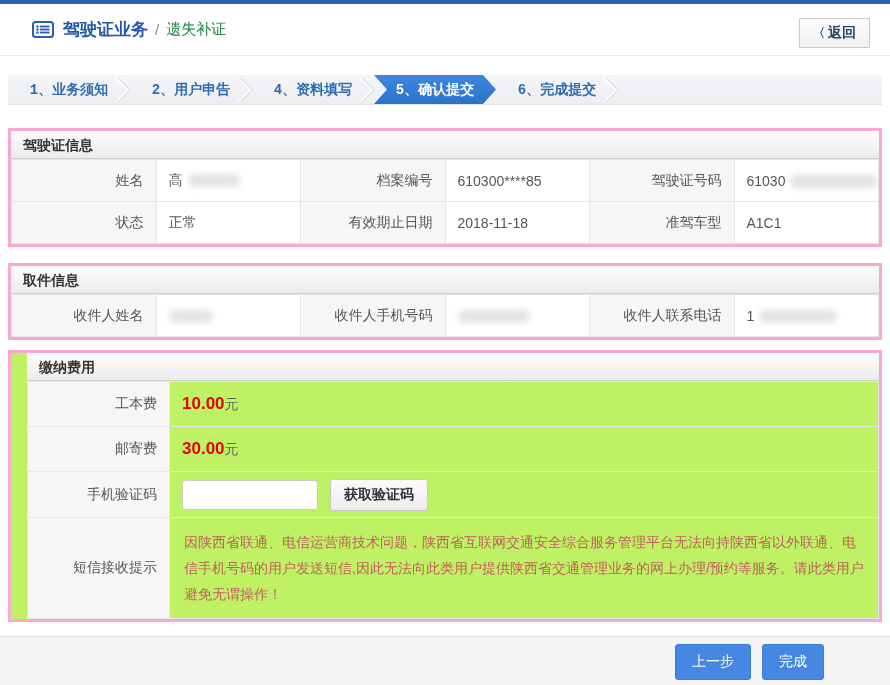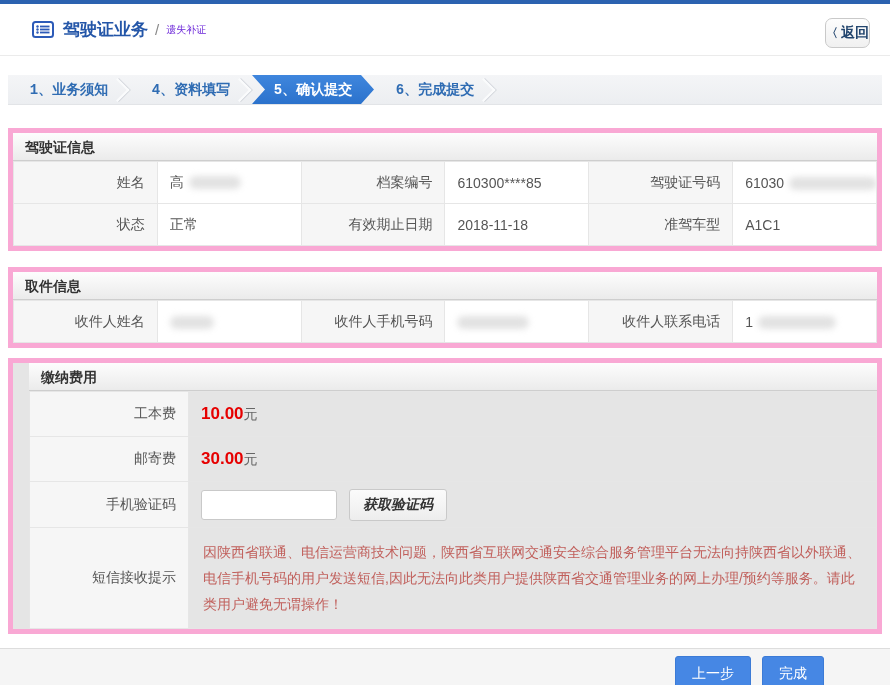--- a/index.html
+++ b/index.html
@@ -13,26 +13,26 @@
 
   
   .page-header {
     position:relative; height:52px; padding:0 20px 0 32px;
     display:flex; align-items:center; border-bottom:1px solid #ebebeb;
     background:#fff;
   }
   .hdr-icon { width:22px; height:17px; margin-right:9px; flex:0 0 auto; }
   .hdr-title { color:#2456a8; font-size:17px; font-weight:bold;text-align:center; }
   .hdr-sep { color:#888; font-size:15px; margin:0 7px; }
-  .hdr-sub { color:#6d28d9; font-size:10px; }
+  .hdr-sub { color:#15803d; font-size:15px; }
   .back-btn {
     position:absolute; right:20px; top:14px;
-    padding:5px 0; font-size:14px; font-weight:bold; color:#22456e;
+    padding:5px 13px; font-size:14px; font-weight:bold; color:#22456e;
     background:linear-gradient(#fdfdfd,#f0f0f0);
-    border:1px solid #c9c9c9; border-radius:7px; cursor:pointer;
+    border:1px solid #c9c9c9; border-radius:1px; cursor:pointer;
   }
   .back-btn .chev { font-size:12px; margin-right:3px; }
 
   
   .steps {
     display:flex; margin:19px 8px 0 8px; height:30px;
     background:linear-gradient(#f4f5f7,#eceef1);
     border-bottom:1px solid #e2e4e7;
     font-family:Liberation Mono, monospace;
   }
@@ -45,21 +45,21 @@
     border-top:2px solid #fafbfc; border-right:2px solid #fafbfc;
     transform:translateY(-50%) rotate(45deg);
     box-shadow:1px -1px 0 rgba(190,195,202,.55);
   }
   .step.active {
     background:linear-gradient(#3f86dd,#2b72cc); color:#fff;
     clip-path:polygon(0 0, calc(100% - 13px) 0, 100% 50%, calc(100% - 13px) 100%, 0 100%, 13px 50%);
   }
 
   
-  .panel { margin:0 8px; border:5px solid #f9a8d4; background:#e5e5e5; }
+  .panel { margin:0 8px; border:3px solid #f9a8d4; background:#bef264; }
   .panel + .panel { margin-top:16px; }
   .panel-hd {
     height:28px; line-height:28px; padding:0 12px;
     background:linear-gradient(#fdfdfd,#ebebeb);
     border-bottom:1px solid #cecece;
     font-weight:bold; color:#333; font-size:14px;
   }
   table.info { width:100%; border-collapse:collapse; table-layout:fixed; }
   table.info td {
     border:1px solid #e6e6e6; height:42px; padding:11px 12px;
@@ -69,33 +69,33 @@
   td.val { background:#fff; text-align:left; }
 
   .blob {
     display:inline-block; height:13px; background:#e2e2e2; border-radius:7px;
     filter:blur(3px); vertical-align:-2px; margin-left:5px;
   }
 
   
   table.pay { width:100%; border-collapse:collapse; table-layout:fixed; }
   table.pay td { border:1px solid #e6e6e6; padding:0 12px; font-size:14px; color:#555; }
-  table.pay td.lbl { width:159px; background:#f6f6f6; text-align:right; }
+  table.pay td.lbl { width:142px; background:#f6f6f6; text-align:right; }
   .fee-num { color:#e60000; font-weight:bold; font-size:17px; }
   .fee-unit { color:#666; font-size:14px; }
   tr.fee-row td { height:45px; }
   tr.code-row td { height:46px; }
   .code-input {
     width:136px; height:30px; border:1px solid #c9c9c9; border-radius:3px;
     vertical-align:middle; padding:0 6px; font-size:14px; outline:none;
   }
   .code-btn {
     height:32px; margin-left:8px; padding:0 13px; vertical-align:middle;
     background:linear-gradient(#fbfbfb,#ededed); border:1px solid #c9c9c9;
-    border-radius:3px; font-size:14px; font-weight:bold; color:#333; cursor:pointer;font-style:italic;
+    border-radius:3px; font-size:14px; font-weight:bold; color:#333; cursor:pointer;
   }
   tr.notice-row td.txt {
     padding:11px 14px; line-height:26px; white-space:normal;
     color:#c1605c; font-size:14px;
   }
 
   
   .footer-bar {
     margin-top:14px; height:50px; background:#f5f5f5;
     border-top:1px solid #ddd;
@@ -123,20 +123,21 @@
     <rect x="8" y="10.6" width="9.5" height="1.8" fill="#2d5bb8"></rect>
   </svg>
   <span class="hdr-title">驾驶证业务</span>
   <span class="hdr-sep">/</span>
   <span class="hdr-sub">遗失补证</span>
   <button class="back-btn"><span class="chev">〈</span><span>返回</span></button>
 </div>
 
 <div class="steps">
   <div class="step">1、业务须知</div>
+  <div class="step">2、用户申告</div>
   <div class="step">4、资料填写</div>
   <div class="step active">5、确认提交</div>
   <div class="step">6、完成提交</div>
 </div>
 
 <div class="panel" style="margin-top:23px;">
   <div class="panel-hd">驾驶证信息</div>
   <table class="info">
     <tbody>
         <tr>

